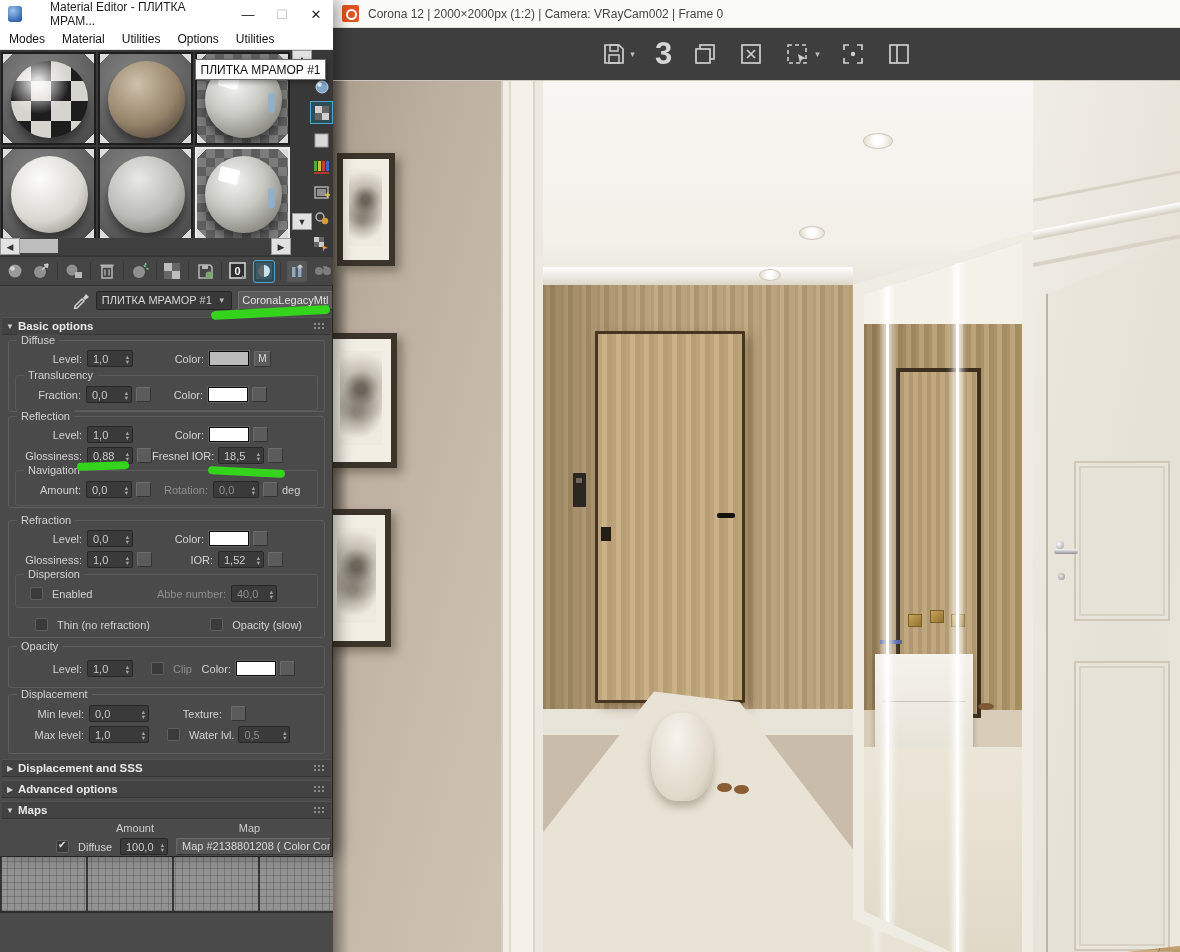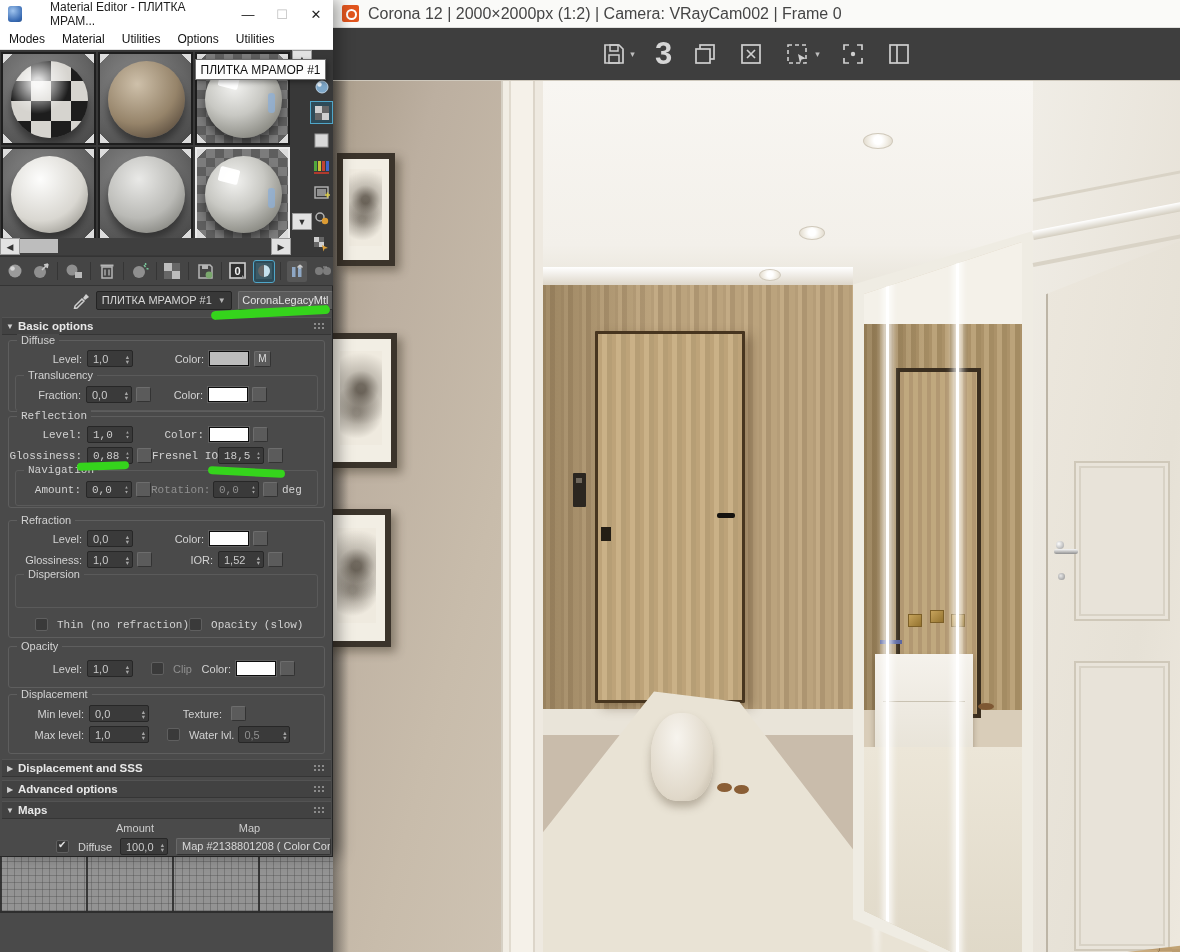--- a/index.html
+++ b/index.html
@@ -114,21 +114,21 @@
       repeating-linear-gradient(90deg, rgba(70,70,70,.35) 0 1px, transparent 1px 7px);
     border-top:1px solid #2a2a2a; border-bottom:2px solid #2e2e2e; }
   #status-strip { left:0; top:913px; width:333px; height:39px; background:#474747; z-index:25; }
   #status-time { position:absolute; left:7px; top:28px; font-size:14px; color:#e3e3e3; }
 
   
   #vfb { left:333px; top:0; width:847px; height:952px; background:#3e3e3e; }
   #vfb-titlebar { left:0; top:0; width:847px; height:28px; background:#fafaf8; display:flex; align-items:center; border-bottom:1px solid #e0e0de; }
   #corona-icon { width:17px; height:17px; margin-left:9px; background:#e2551e; border-radius:2px; position:relative; }
   #corona-icon::after { content:""; position:absolute; left:4px; top:4px; width:7px; height:7px; border:2px solid #fff; border-radius:50%; }
-  #vfb-title { margin-left:9px; font-size:16px; color:#454545; }
+  #vfb-title { margin-left:9px; font-size:12px; color:#454545; }
   #vfb-toolbar { left:0; top:28px; width:847px; height:52px; background:#3e3e3e; display:flex; align-items:center; justify-content:center; gap:20px; }
   .vfbi { display:flex; align-items:center; gap:3px; color:#cfcfcf; }
   .vfbi svg { display:block; }
   .caret-s { font-size:9px; color:#bdbdbd; }
   #badge3 { font-size:31px; font-weight:bold; color:#d6d6d6; line-height:28px; }
 
   
   #render { left:0; top:80px; width:847px; height:872px; overflow:hidden; background:#c9bcab; border-top:1px solid #cfc9bd; }
   #ceiling { left:210px; top:0; width:637px; height:205px; background:linear-gradient(180deg,#f8f6f2,#f3f0ea 80%,#e9e5db); }
   #crown { left:210px; top:186px; width:310px; height:19px; background:linear-gradient(#ffffff,#ddd6c9); border-bottom:1px solid #c6bfb0; }
@@ -449,21 +449,21 @@
               <span class="a"></span>
             </span>
           <span class="mapbtn"></span>
           <span class="lbl" style="width:57px">Color:</span>
           <span class="swatch" style="background:#ffffff;"></span>
           <span class="mapbtn"></span>
         </div>
       </div>
     </div>
 
-    <div class="grp" style="top:416px; height:92px;font-family:Liberation Mono, monospace;">
+    <div class="grp" style="top:416px; height:92px;">
       <span class="gl">Reflection</span>
       <div class="r" style="margin-top:7px;">
         <span class="lbl w78">Level:</span>
         <span class="spin">
             <span class="v">1,0</span>
             <span class="a"></span>
           </span>
         <span class="lbl w76">Color:</span>
         <span class="swatch" style="background:#ffffff;"></span>
         <span class="mapbtn"></span>
@@ -527,22 +527,32 @@
         <span class="mapbtn"></span>
         <span class="lbl" style="width:66px">IOR:</span>
         <span class="spin">
             <span class="v">1,52</span>
             <span class="a"></span>
           </span>
         <span class="mapbtn"></span>
       </div>
       <div class="sub" style="height:34px; margin-top:4px;">
         <span class="gl">Dispersion</span>
-      </div>
-      <div class="r" style="padding-left:26px;font-family:Liberation Mono, monospace;">
+        <div class="r" style="margin-top:8px; padding-left:14px;">
+          <span class="chk"></span>
+          <span class="lbl ll">Enabled</span>
+          <span class="sp"></span>
+          <span class="lbl dis">Abbe number:</span>
+          <span class="spin dd" style="margin-right:40px;">
+              <span class="v">40,0</span>
+              <span class="a"></span>
+            </span>
+        </div>
+      </div>
+      <div class="r" style="padding-left:26px;">
         <span class="chk"></span>
         <span class="lbl ll">Thin (no refraction)</span>
         <span class="sp"></span>
         <span class="chk"></span>
         <span class="lbl ll" style="margin-right:22px;">Opacity (slow)</span>
       </div>
     </div>
 
     <div class="grp" style="top:646px; height:42px;">
       <span class="gl">Opacity</span>

